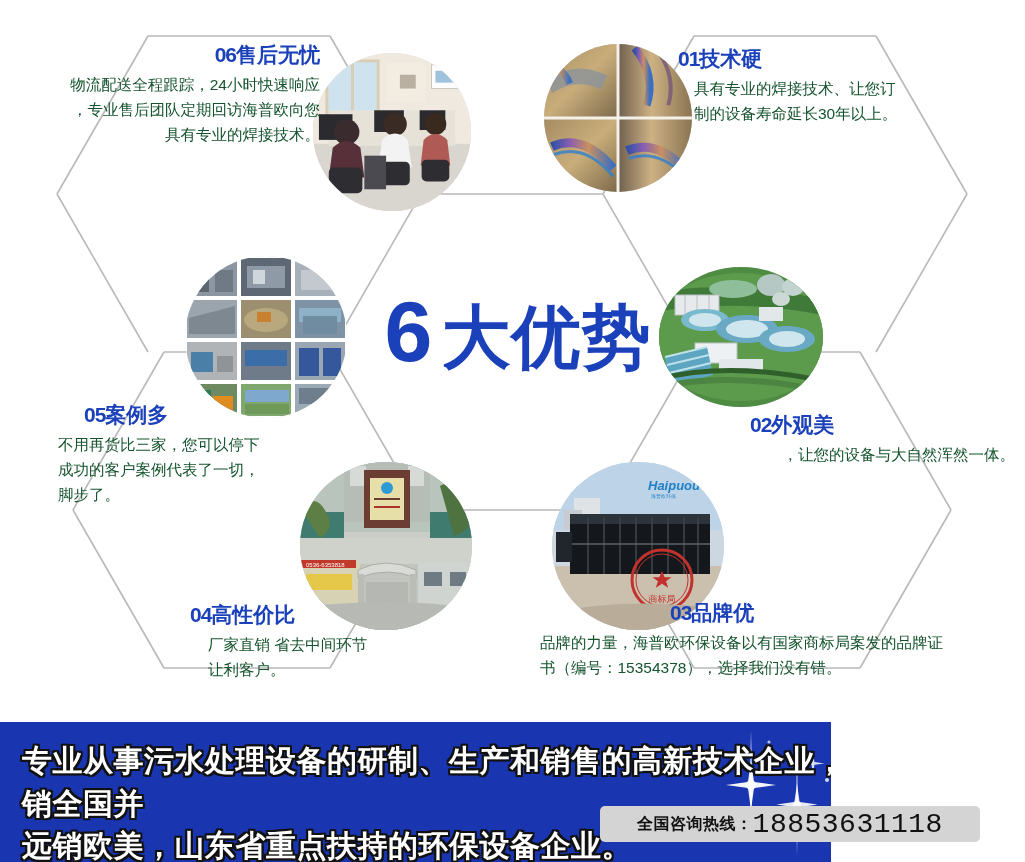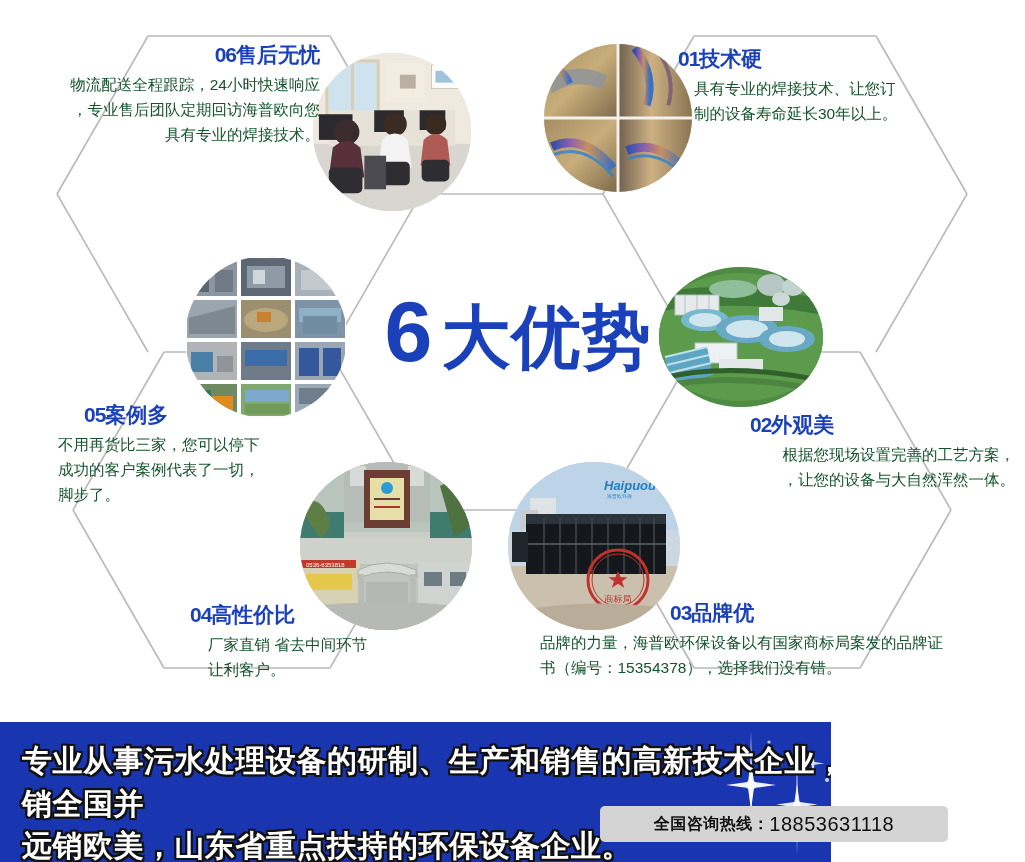--- a/index.html
+++ b/index.html
@@ -58,27 +58,27 @@
   .banner .spark{position:absolute;right:0;top:0;width:230px;height:140px;}
   .banner-text{
     position:absolute;left:22px;top:18px;width:940px;
     font-size:30px;font-weight:bold;line-height:1.42;
     color:#ffffff;letter-spacing:0.5px;
     text-shadow:
       -2px -2px 0 #111, 2px -2px 0 #111, -2px 2px 0 #111, 2px 2px 0 #111,
       -2px 0 0 #111, 2px 0 0 #111, 0 -2px 0 #111, 0 2px 0 #111;
   }
   .hotline{
-    position:absolute;left:600px;top:806px;width:348px;height:36px;
+    position:absolute;left:600px;top:806px;width:380px;height:36px;
     background:#d4d4d4;border-radius:5px;
     display:flex;align-items:center;justify-content:center;
     color:#111;white-space:nowrap;
   }
   .hotline .lbl{font-size:16px;font-weight:bold;letter-spacing:0.5px;}
-  .hotline .num{font-family:Liberation Sans, sans-serif;font-size:20px;letter-spacing:0.5px;}
+  .hotline .num{font-family:Liberation Mono, monospace;font-size:28px;letter-spacing:0.5px;}
 </style>
 </head>
 <body>
 
 <div id="stage">
 
   <svg class="hexlines" viewBox="0 0 1025 720" preserveAspectRatio="none">
     <g fill="none" stroke="#b9b9b9" stroke-width="1.6">
 
       <polygon points="694,352 603,510 421,510 330,352 421,194 603,194"></polygon>
@@ -205,21 +205,21 @@
       <rect x="60" y="92" width="44" height="14" fill="#e2e7ea"></rect>
       <path d="M6 90 l42 -10 l6 28 l-44 12z" fill="#5ca6c2"></path>
       <path d="M6 90 l42 -10" stroke="#bfe1ea" stroke-width="2"></path>
       <path d="M8 98 l42 -10" stroke="#bfe1ea" stroke-width="2"></path>
       <path d="M10 106 l42 -10" stroke="#bfe1ea" stroke-width="2"></path>
       <path d="M0 112 q70 -18 164 2" stroke="#2f5f2b" stroke-width="5" fill="none"></path>
       <path d="M0 120 q70 -16 164 4" stroke="#4c8442" stroke-width="6" fill="none"></path>
     </svg>
   </div>
 
-  <div class="circ" style="left:508px;top:462px;width:172px;height:168px;text-decoration:underline;">
+  <div class="circ" style="left:552px;top:462px;width:172px;height:168px;text-decoration:underline;">
     <svg class="ph" viewBox="0 0 172 168" preserveAspectRatio="none">
       <rect width="172" height="168" fill="#cdd7e2"></rect>
       <rect x="0" y="0" width="172" height="68" fill="#bcd3e8"></rect>
       <rect x="0" y="104" width="172" height="64" fill="#cbbfae"></rect>
       <rect x="22" y="36" width="26" height="30" fill="#dfe3e6"></rect>
       <rect x="12" y="48" width="18" height="20" fill="#c8ccd0"></rect>
       <rect x="18" y="52" width="140" height="60" fill="#14181c"></rect>
       <rect x="18" y="52" width="140" height="10" fill="#2c333a"></rect>
       <g stroke="#3e454c" stroke-width="1.6">
         <line x1="36" y1="56" x2="36" y2="112"></line>
@@ -347,21 +347,20 @@
       <div>具有专业的焊接技术、让您订</div>
       <div>制的设备寿命延长30年以上。</div>
     </div>
   </div>
 
   <div class="blk ta-r" style="left:690px;top:414px;width:325px;">
     <div class="ttl" style="text-align:left;margin-left:60px;">
       <span class="n">02</span><span>外观美</span>
     </div>
     <div class="body">
-      <div>根据您现场设置完善的工艺方案，</div>
       <div>，让您的设备与大自然浑然一体。</div>
     </div>
   </div>
 
   <div class="blk ta-l" style="left:540px;top:602px;width:480px;">
     <div class="ttl" style="margin-left:130px;">
       <span class="n">03</span><span>品牌优</span>
     </div>
     <div class="body">
       <div>品牌的力量，海普欧环保设备以有国家商标局案发的品牌证</div>

